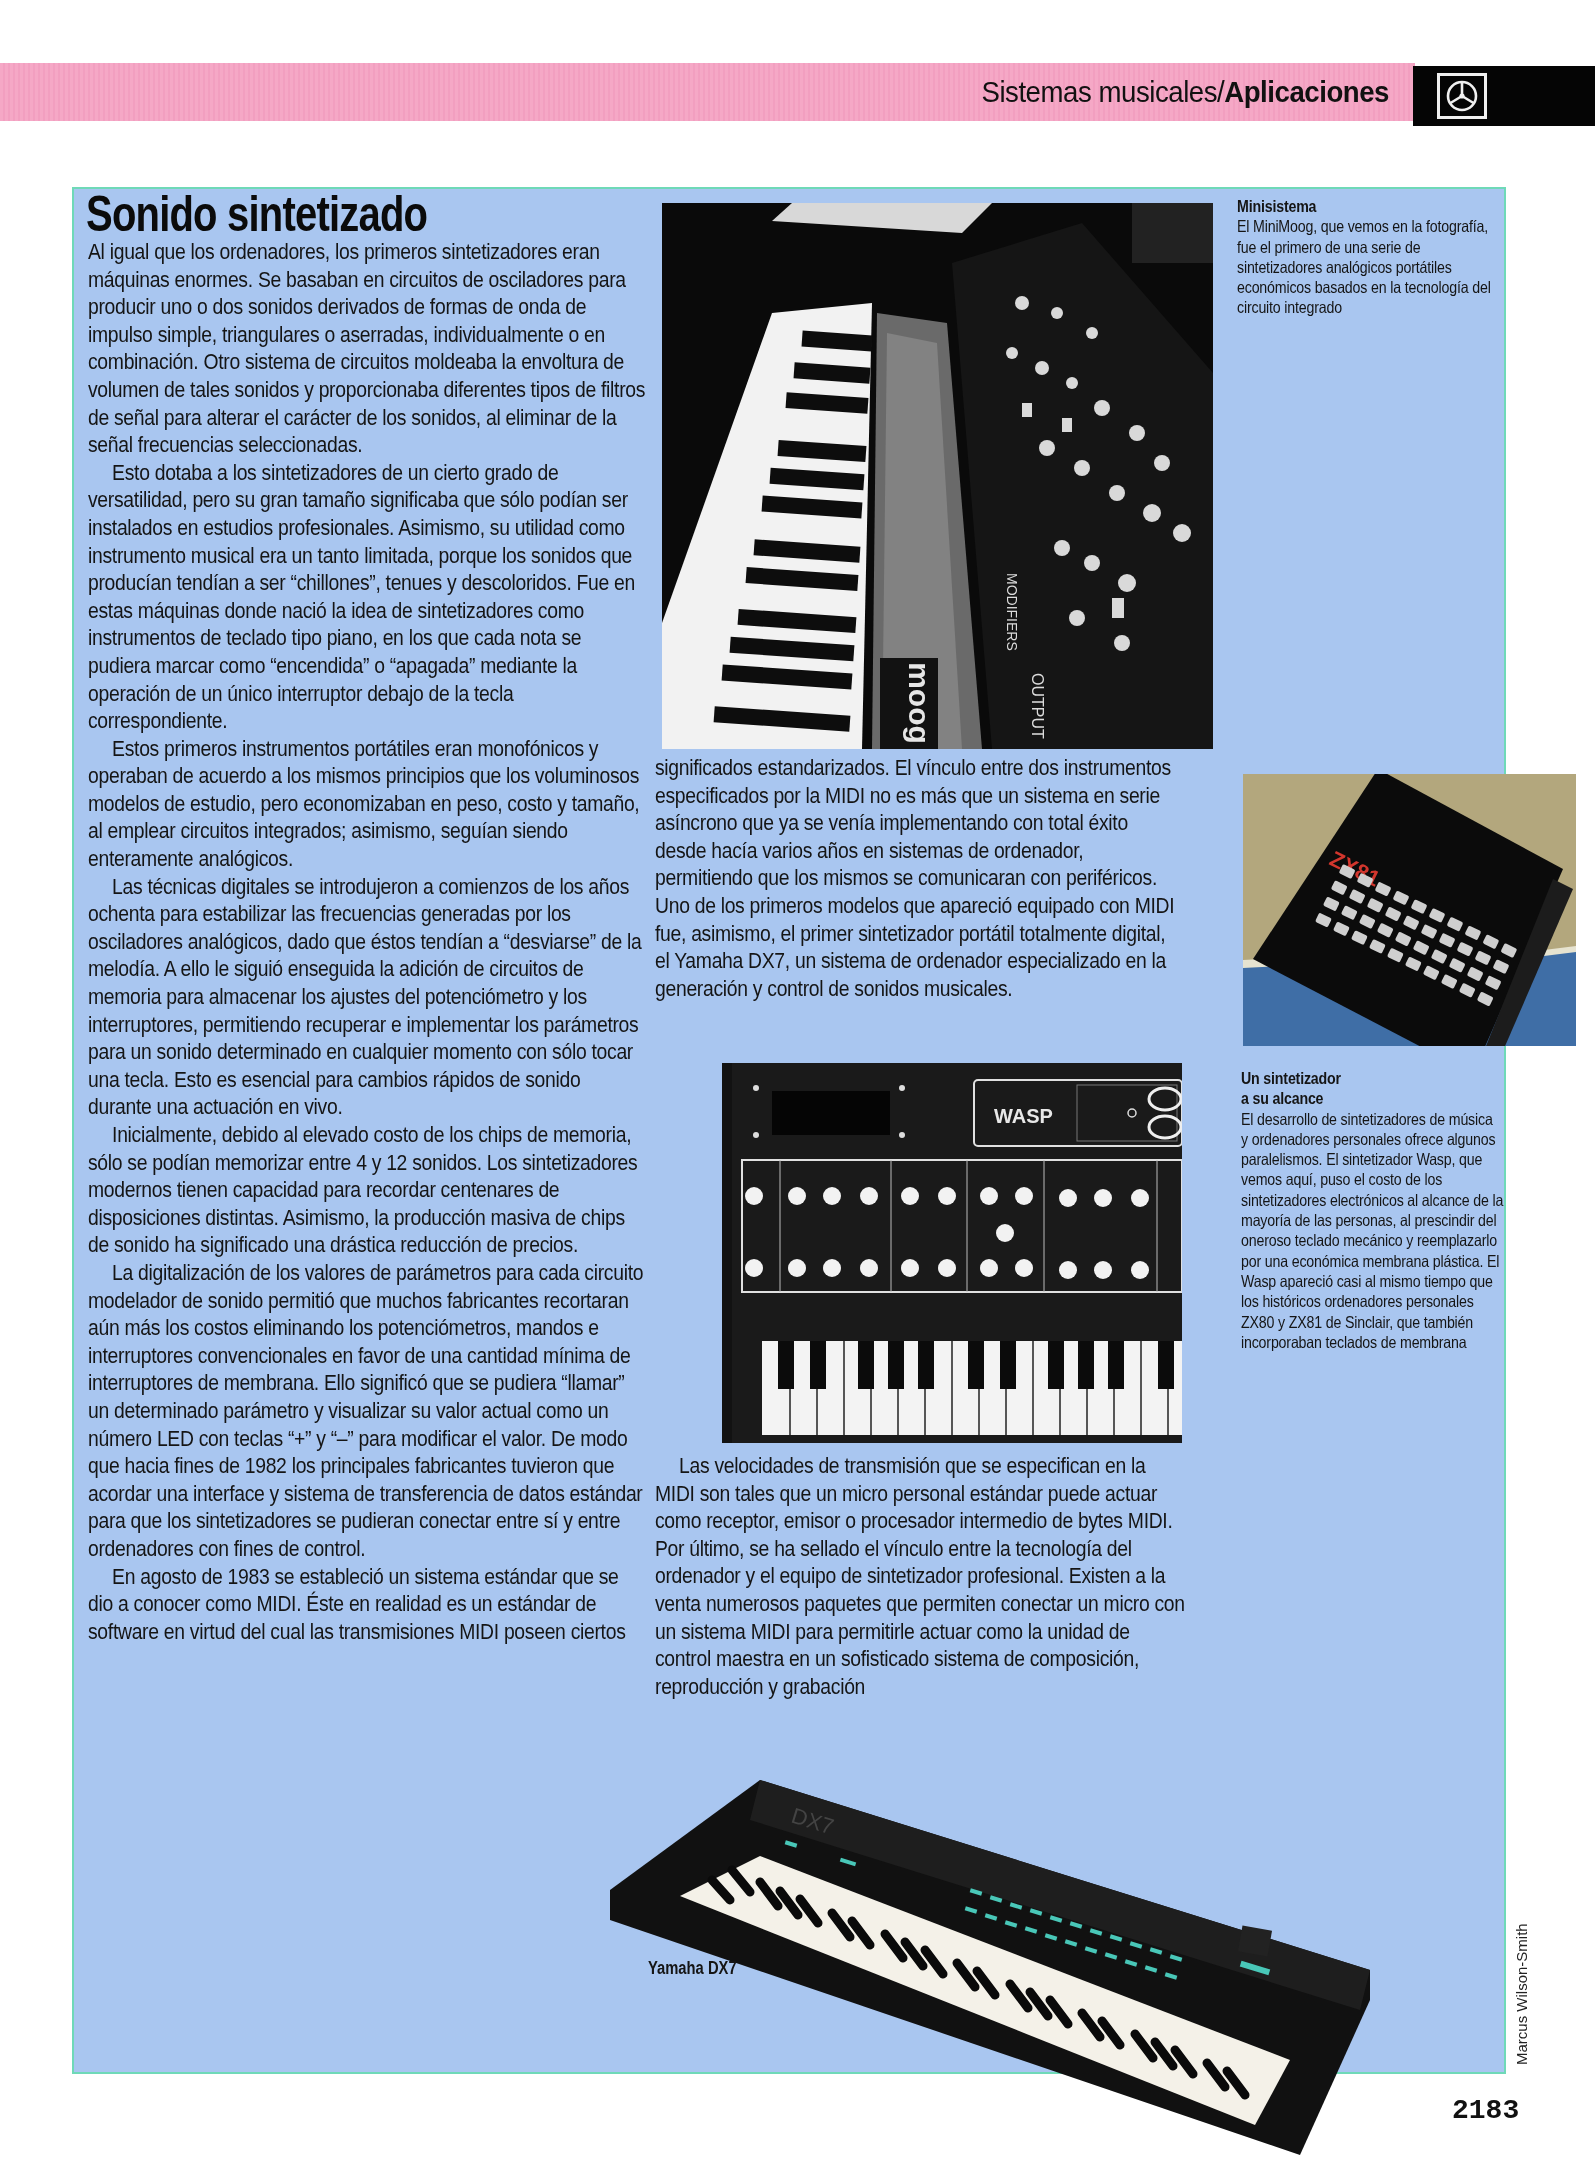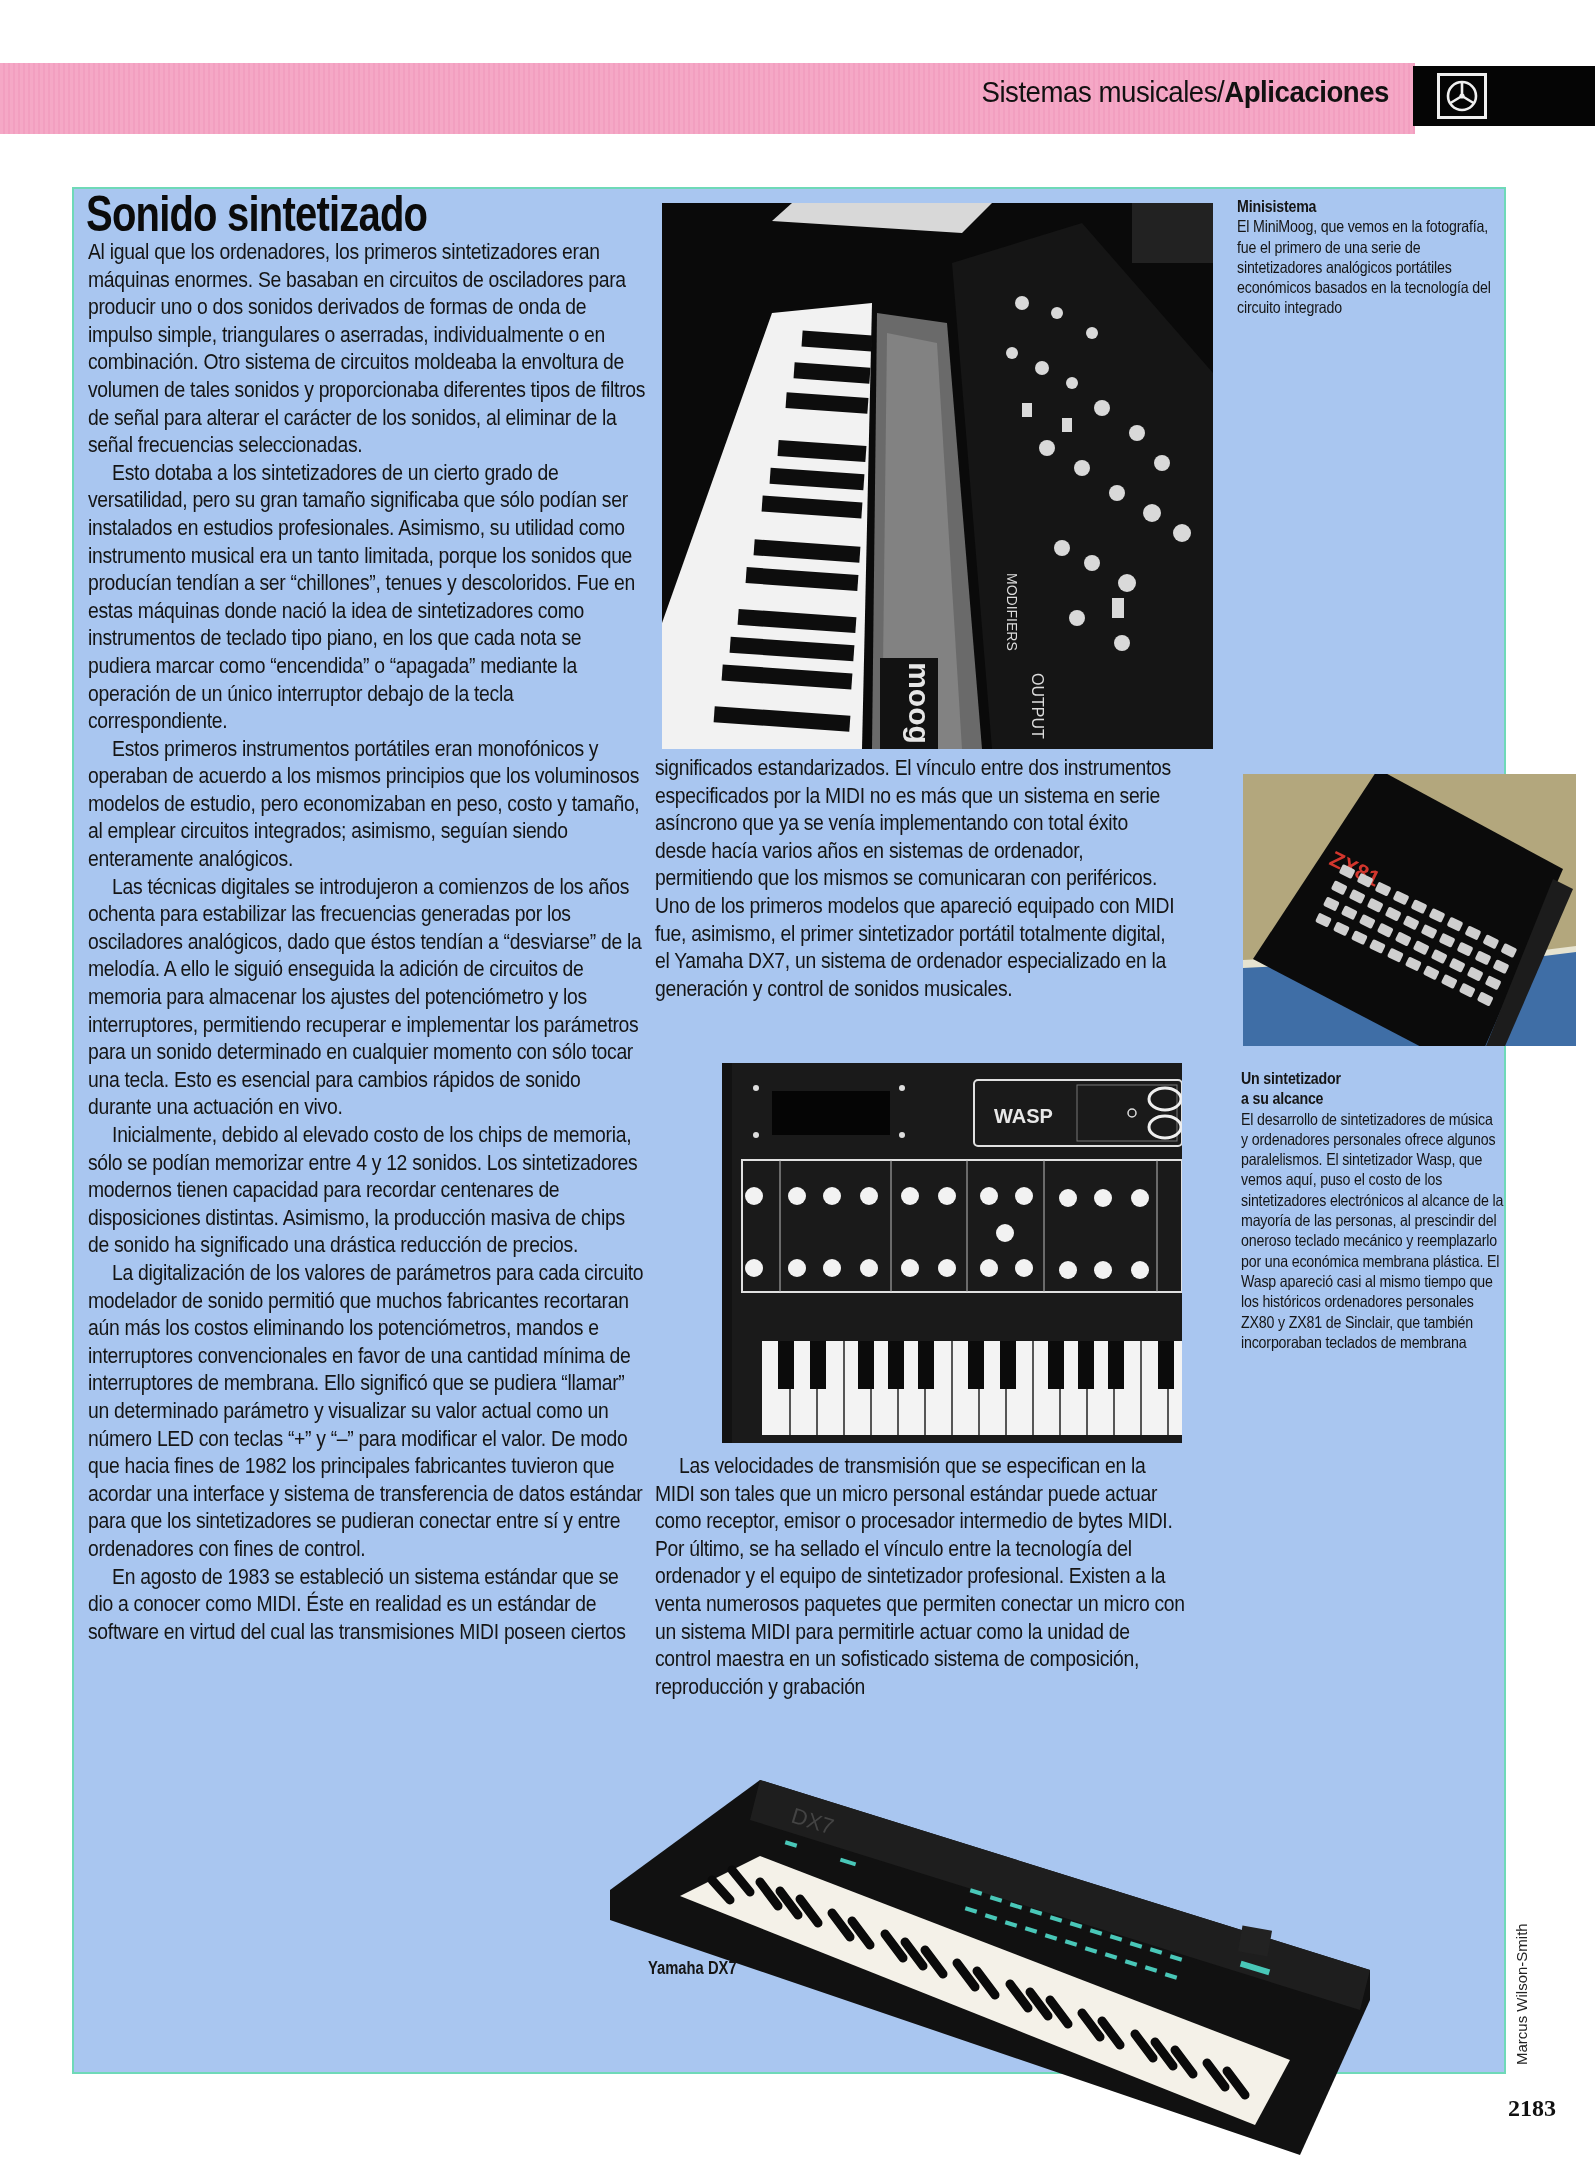--- a/index.html
+++ b/index.html
@@ -1,21 +1,21 @@
 <!DOCTYPE html>
 <html><head>
 <meta charset="utf-8">
 <style>
   * { box-sizing: border-box; margin: 0; padding: 0; }
   html, body { width: 1595px; height: 2160px; background: #ffffff; overflow: hidden; }
   body { position: relative; font-family: "Liberation Sans", "DejaVu Sans", sans-serif; color: #141414; }
 
   
   .header-band {
-    position: absolute; left: 0; top: 63px; width: 1415px; height: 71px;
+    position: absolute; left: 0; top: 63px; width: 1415px; height: 58px;
     background: repeating-linear-gradient(90deg, #f5a8c6 0px, #f5a8c6 3px, #f29fc0 3px, #f29fc0 5px);
   }
   .header-title {
     position: absolute; right: 26px; top: 12px;
     font-size: 30px; line-height: 34px; color: #111; letter-spacing: -0.5px;
     transform: scaleX(0.92); transform-origin: right center;
   }
   .header-title .section { font-weight: normal; }
   .header-title .topic { font-weight: bold; }
   .header-black {
@@ -63,22 +63,22 @@
   .dx7-label {
     position: absolute; left: 648px; top: 1958px; font-size: 18px; font-weight: bold;
     transform: scaleX(0.82); transform-origin: left top; color: #151515;
   }
 
   .credit {
     position: absolute; left: 1513px; top: 2065px; font-size: 15px; color: #222;
     transform: rotate(-90deg); transform-origin: left top; white-space: nowrap;
   }
   .page-number {
-    position: absolute; left: 1508px; top: 2095px; font-family: Liberation Serif, serif;
-    font-size: 24px; font-weight: bold; color: #111;
+    position: absolute; left: 1452px; top: 2095px; font-family: Liberation Mono, monospace;
+    font-size: 28px; font-weight: bold; color: #111;
   }
 
   
   .photo { position: absolute; overflow: hidden; }
   #photo-moog { left: 662px; top: 203px; width: 551px; height: 546px; background: #0a0a0a; }
   #photo-zx81 { left: 1243px; top: 774px; width: 333px; height: 272px; background: #b5a87c; }
   #photo-wasp { left: 722px; top: 1063px; width: 460px; height: 380px; background: #14b8a6; }
   #photo-dx7 { left: 600px; top: 1760px; width: 780px; height: 400px; overflow: visible; }
 </style>
 </head>

